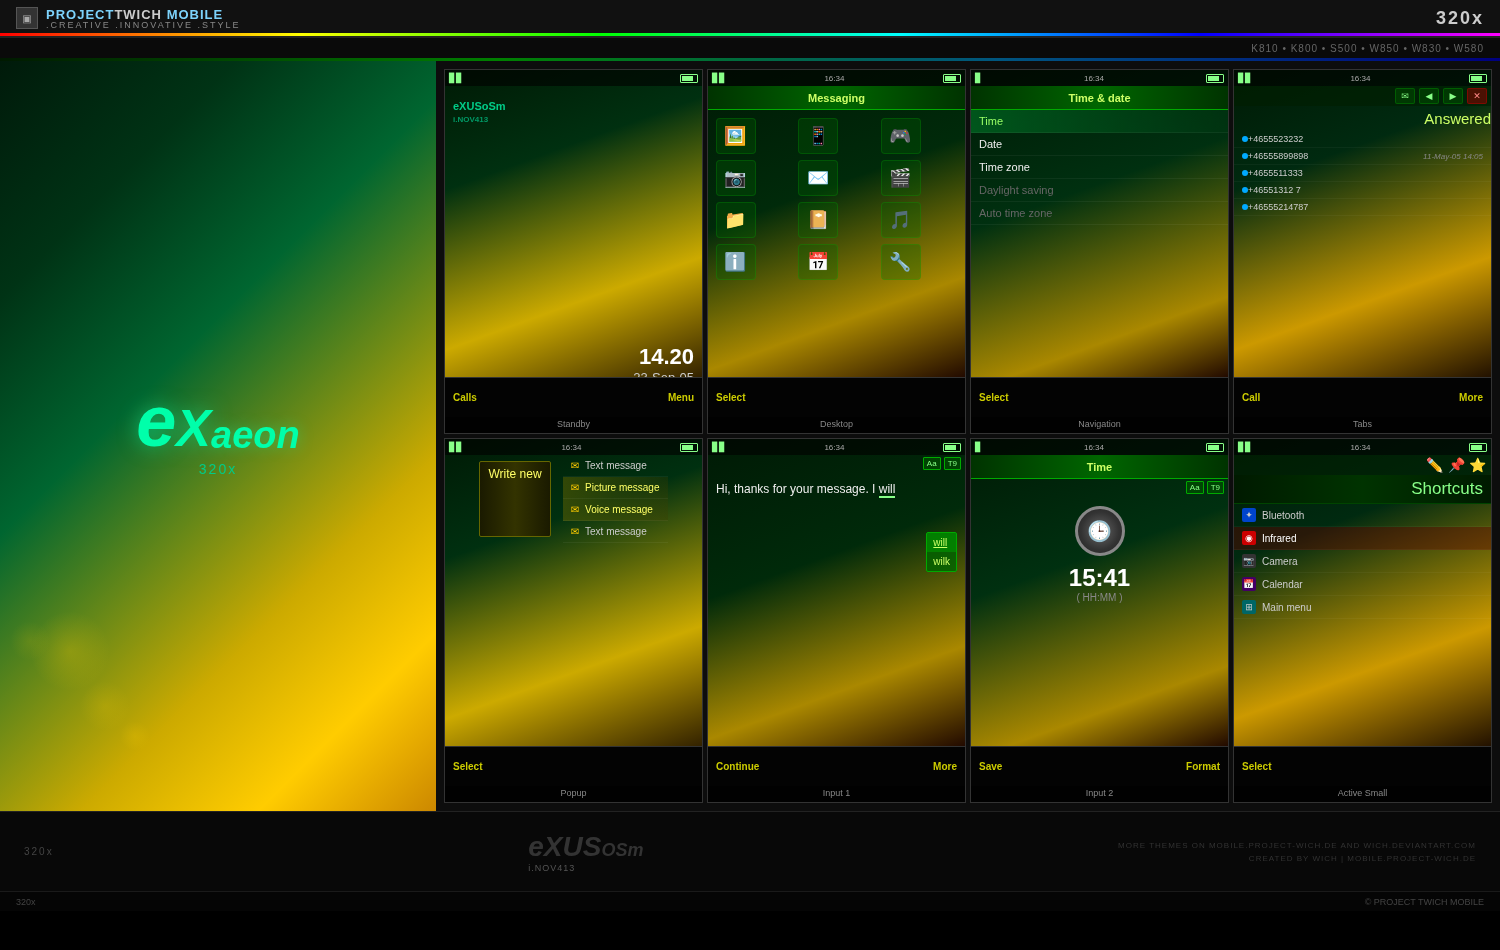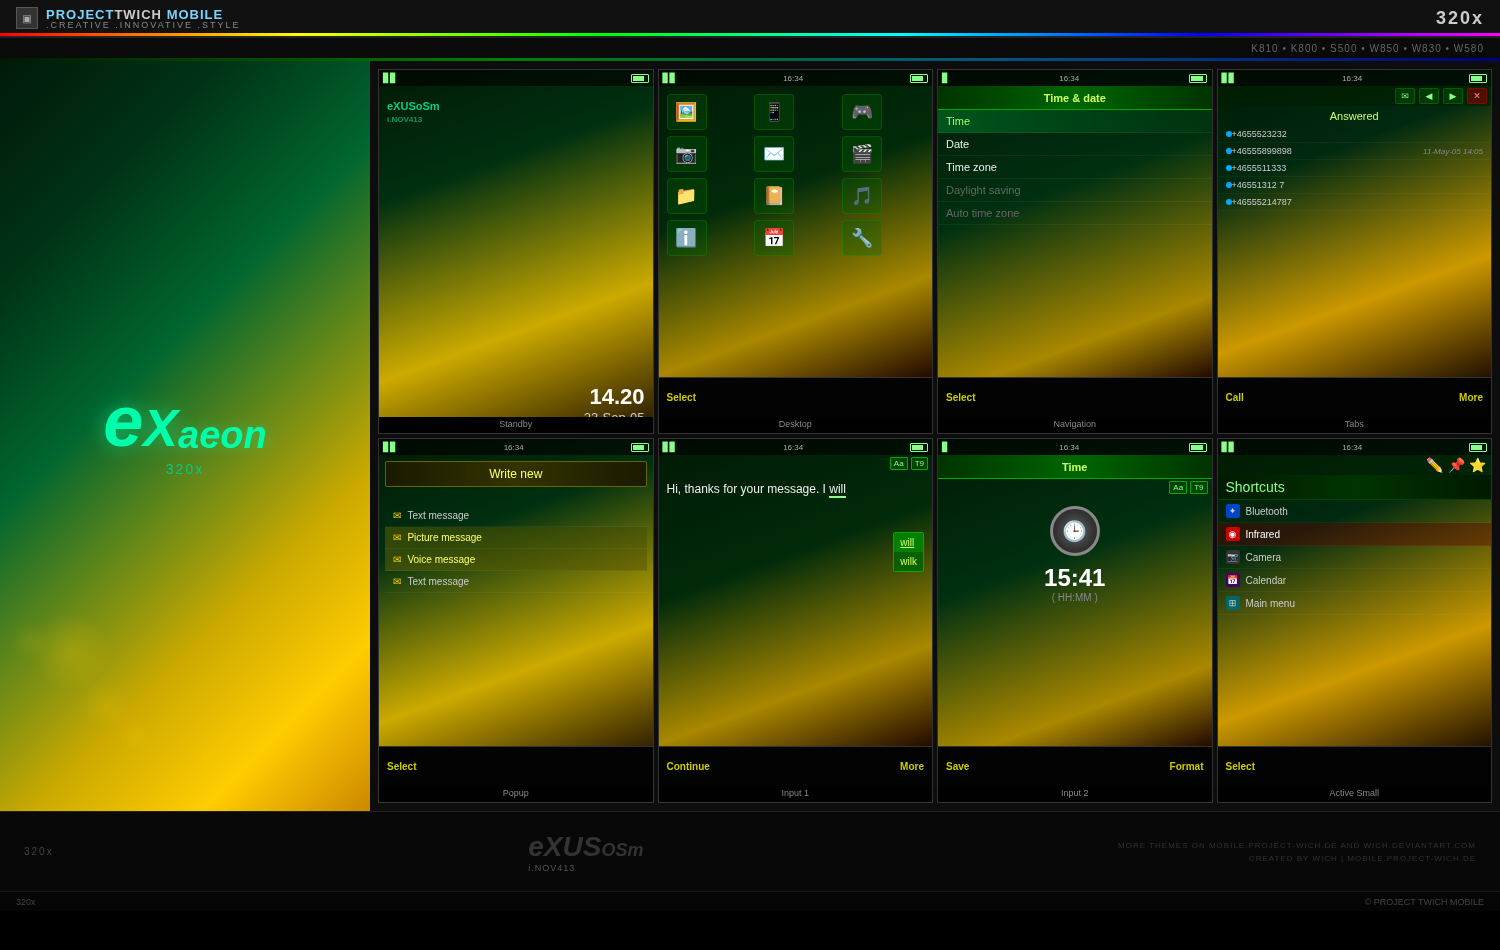--- a/index.html
+++ b/index.html
@@ -81,21 +81,21 @@
 
     
     #main-content {
       display: flex;
       width: 100%;
       height: 750px;
     }
 
     
     #left-panel {
-      width: 370px;
+      width: 436px;
       height: 100%;
       position: relative;
       overflow: hidden;
       background: linear-gradient(135deg, #001a0a 0%, #003315 20%, #006630 40%, #ccaa00 70%, #ffcc00 85%, #cc8800 100%);
     }
     #left-panel .ex-logo {
       position: absolute;
       top: 50%;
       left: 50%;
       transform: translate(-50%, -55%);
@@ -393,23 +393,23 @@
     .clock-format {
       font-size: 10px;
       color: #888;
     }
 
     
     .shortcuts-title {
       background: linear-gradient(to right, #001a00, #003300, #001a00);
       border-bottom: 1px solid #004400;
       padding: 4px 8px;
-      font-size: 14px;
+      font-size: 17px;
       color: #88ff88;
-      text-align: left;
+      text-align: right;
     }
     .shortcut-item {
       padding: 4px 8px;
       font-size: 10px;
       color: #ccc;
       border-bottom: 1px solid rgba(255,255,255,0.04);
       display: flex;
       align-items: center;
       gap: 6px;
     }
@@ -498,23 +498,23 @@
       color: #444;
     }
 
     
     #grad-line {
       height: 3px;
       background: linear-gradient(to right, #003300, #00ff00, #00aaff, #0000ff);
       opacity: 0.5;
     }
     .answered-text {
-      font-size: 11px;
+      font-size: 15px;
       color: #ccff66;
-      text-align: center;
+      text-align: right;
       padding: 4px 0;
     }
 
     
     .menu-item-selected {
       background: linear-gradient(to right, rgba(0,120,40,0.6), rgba(0,60,20,0.3));
       color: #99ff66;
     }
   </style>
 </head>
@@ -566,32 +566,37 @@
           <div class="battery-icon">
               <div class="battery-fill"></div>
             </div>
         </div>
         <div class="standby-content">
           <div class="exus-logo-small">eXUSoSm<br><span style="font-size:8px;color:#009966">i.NOV413</span></div>
           <div class="standby-time">14.20</div>
           <div class="standby-date">23-Sep-05</div>
         </div>
       </div>
+      <div class="phone-bottom">
+        <span class="bottom-btn">Calls</span>
+        <span class="bottom-btn">Menu</span>
+      </div>
       <div class="screen-label">Standby</div>
     </div>
 
     <div class="phone-cell">
       <div class="phone-screen phone-bg-msg">
         <div class="status-bar">
           <span class="signal-icon">▊▊</span>
           <span>16:34</span>
           <div class="battery-icon">
               <div class="battery-fill"></div>
             </div>
         </div>
+        <div class="menu-title-bar">Messaging</div>
         <div class="icon-grid">
           <div class="icon-item">🖼️</div>
           <div class="icon-item">📱</div>
           <div class="icon-item">🎮</div>
           <div class="icon-item">📷</div>
           <div class="icon-item">✉️</div>
           <div class="icon-item">🎬</div>
           <div class="icon-item">📁</div>
           <div class="icon-item">📔</div>
           <div class="icon-item">🎵</div>
@@ -681,21 +686,21 @@
 
     <div class="phone-cell">
       <div class="phone-screen phone-bg-dark">
         <div class="status-bar">
           <span class="signal-icon">▊▊</span>
           <span>16:34</span>
           <div class="battery-icon">
               <div class="battery-fill"></div>
             </div>
         </div>
-        <div style="flex:1;display:flex;flex-direction:column;justify-content:center;gap:12px;">
+        <div style="flex:1;display:flex;flex-direction:row;justify-content:center;">
           <div class="popup-title">Write new</div>
           <div class="popup-items">
             <div class="popup-item">
               <span class="mail-icon">✉</span>
               <span>Text message</span>
             </div>
             <div class="popup-item highlighted">
               <span class="mail-icon">✉</span>
               <span>Picture message</span>
             </div>

